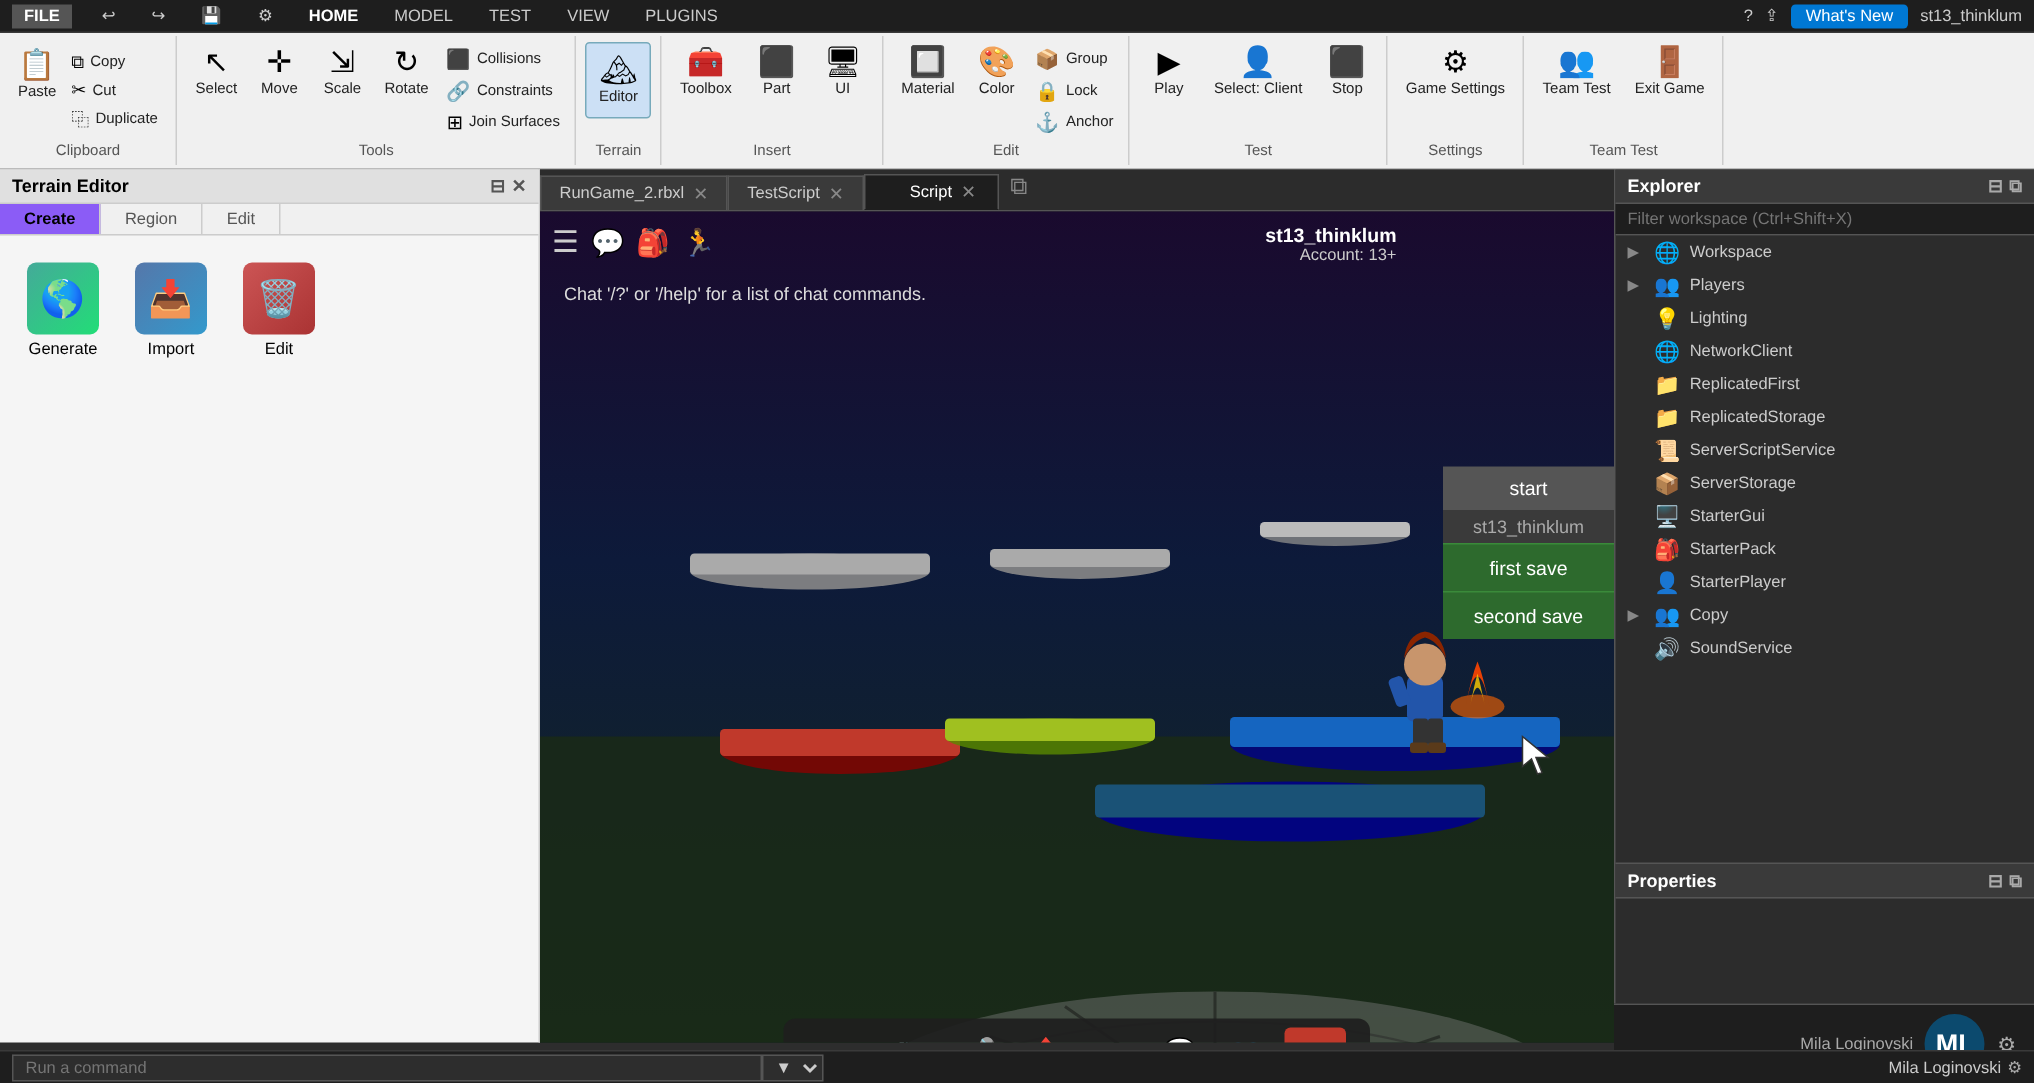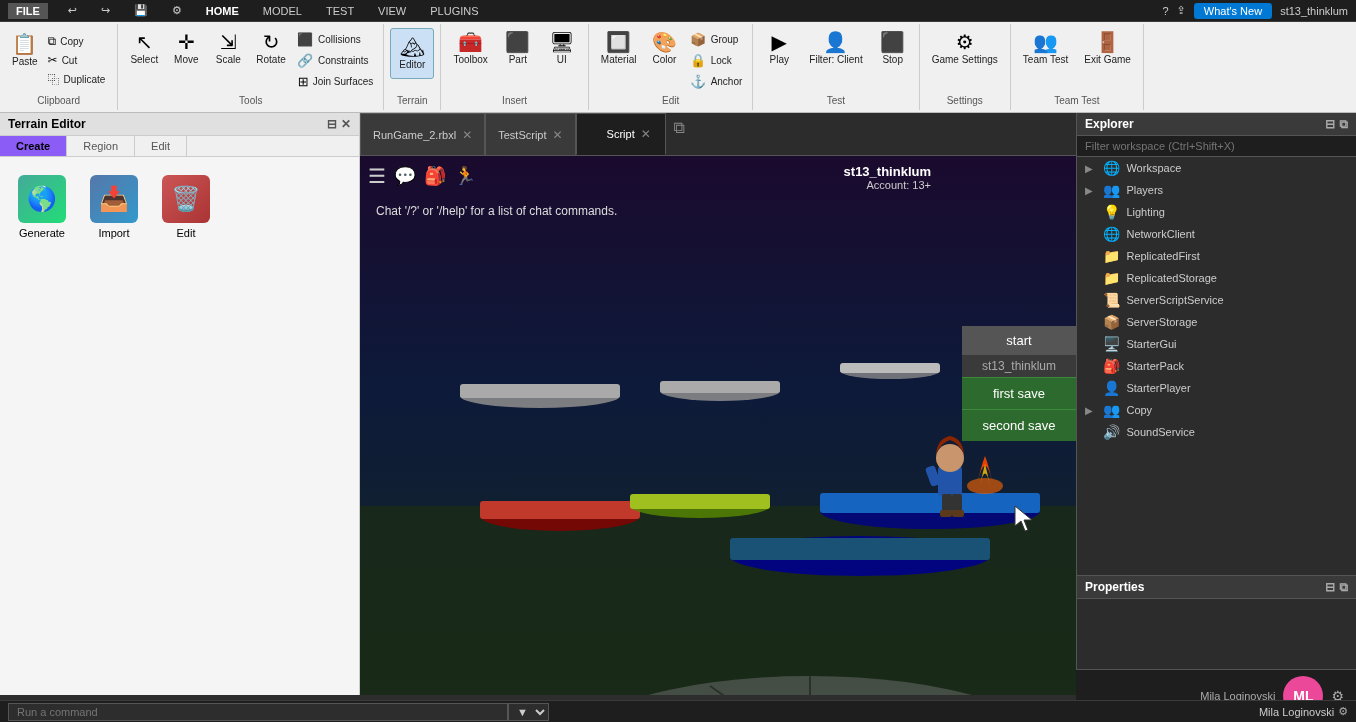--- a/index.html
+++ b/index.html
@@ -16,21 +16,21 @@
     .whats-new-btn { background: #0078d4; color: #fff; padding: 2px 10px; border-radius: 3px; font-size: 11px; cursor: pointer; }
     .ribbon-section-label { font-size: 10px; color: #555; margin-top: auto; padding-top: 2px; }
     .ribbon-btn { display: flex; flex-direction: column; align-items: center; cursor: pointer; padding: 4px 6px; border-radius: 3px; min-width: 40px; }
     .ribbon-btn.active { background: #cce0f5; border: 1px solid #7ab; }
     .ribbon-btn-icon { font-size: 20px; line-height: 1; }
     .ribbon-btn-label { font-size: 10px; color: #222; margin-top: 2px; text-align: center; white-space: nowrap; }
     .ribbon-btn-small { flex-direction: row; align-items: center; gap: 4px; padding: 2px 4px; min-width: unset; }
     .ribbon-btn-small .ribbon-btn-label { font-size: 10px; margin-top: 0; }
 
     
-    .tab-bar { display: flex; background: #2c2c2c; height: 43px; gap: 0; border-bottom: 1px solid #555; padding-left: 360px; }
+    .tab-bar { display: flex; background: #2c2c2c; height: 28px; align-items: flex-end; gap: 0; border-bottom: 1px solid #555; padding-left: 360px; }
     .tab { display: flex; align-items: center; gap: 6px; padding: 4px 12px; background: #3a3a3a; border: 1px solid #555; border-bottom: none; cursor: pointer; font-size: 11px; color: #ccc; min-width: 90px; }
     .tab.active { background: #1e1e1e; color: #fff; border-bottom: 1px solid #1e1e1e; padding-left: 30px; }
     .tab-close { color: #888; font-size: 12px; cursor: pointer; }
 
     
     .main-layout { display: flex; height: calc(722px - 22px - 90px - 28px); }
 
     
     .left-panel { width: 360px; background: #f5f5f5; border-right: 1px solid #ccc; display: flex; flex-direction: column; }
     .panel-header { display: flex; align-items: center; justify-content: space-between; background: #e0e0e0; padding: 4px 8px; border-bottom: 1px solid #ccc; font-size: 12px; font-weight: bold; }
@@ -217,21 +217,21 @@
     </div>
 
     <div style="display:flex;flex-direction:column;align-items:center;border-right:1px solid #ccc;padding:4px 6px;">
       <div style="display:flex;gap:4px;flex:1;">
         <div class="ribbon-btn">
           <span class="ribbon-btn-icon">▶</span>
           <span class="ribbon-btn-label">Play</span>
         </div>
         <div class="ribbon-btn">
           <span class="ribbon-btn-icon">👤</span>
-          <span class="ribbon-btn-label">Filter: Client</span>
+          <span class="ribbon-btn-label">Select: Client</span>
         </div>
         <div class="ribbon-btn">
           <span class="ribbon-btn-icon" style="color:#c00;">⬛</span>
           <span class="ribbon-btn-label">Stop</span>
         </div>
       </div>
       <div class="ribbon-section-label">Test</div>
     </div>
 
     <div style="display:flex;flex-direction:column;align-items:center;border-right:1px solid #ccc;padding:4px 6px;">
@@ -495,21 +495,21 @@
       <div class="properties-header">
         <span>Properties</span>
         <div style="display:flex;gap:4px;">
           <span style="color:#aaa;cursor:pointer;">⊟</span>
           <span style="color:#aaa;cursor:pointer;">⧉</span>
         </div>
       </div>
 
       <div style="position:absolute;bottom:0;right:0;width:280px;background:#1e1e1e;padding:6px 12px;display:flex;align-items:center;justify-content:flex-end;gap:8px;border-top:1px solid #555;">
         <span style="color:#aaa;font-size:11px;">Mila Loginovski</span>
-        <div style="width:40px;height:40px;border-radius:50%;background:#ec4899;display:flex;align-items:center;justify-content:center;color:#fff;font-size:14px;font-weight:bold;">ML</div>
+        <div style="width:40px;height:40px;border-radius:50%;background:#0c4a6e;display:flex;align-items:center;justify-content:center;color:#fff;font-size:18px;font-weight:bold;">ML</div>
         <span style="color:#aaa;font-size:14px;cursor:pointer;">⚙</span>
       </div>
     </div>
   </div>
 
 </div>
 
 <div class="status-bar">
   <input class="status-input" type="text" placeholder="Run a command" style="">
   <select class="status-dropdown">

